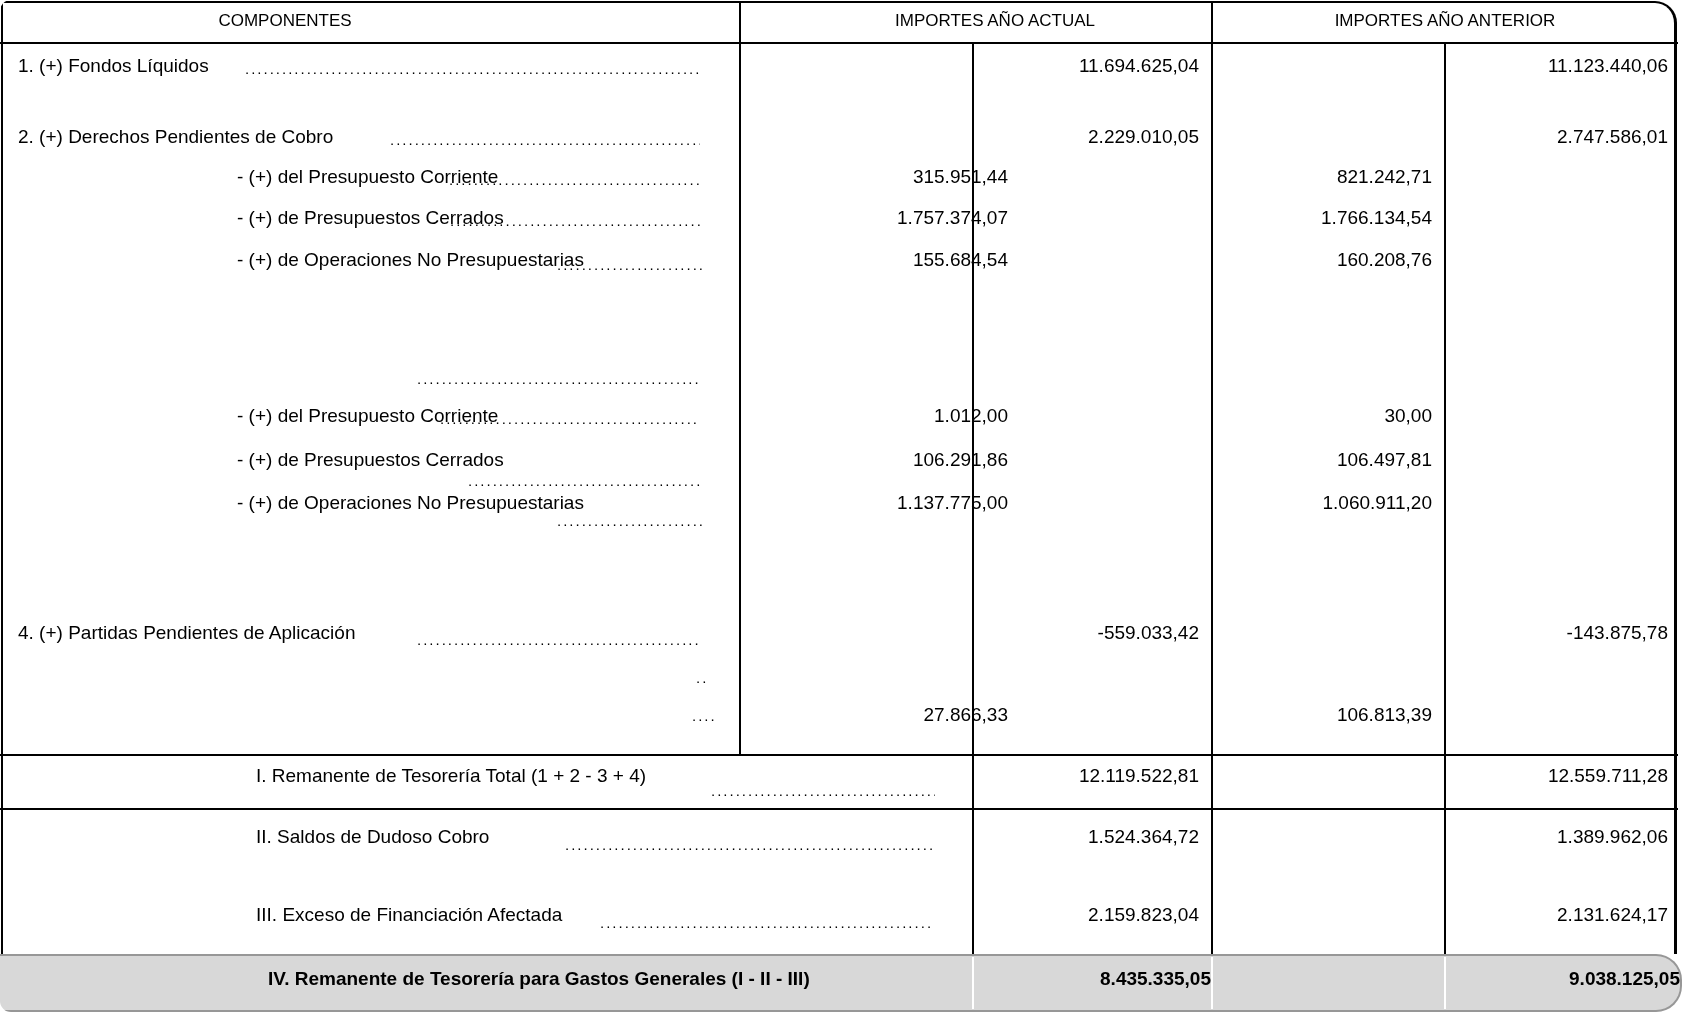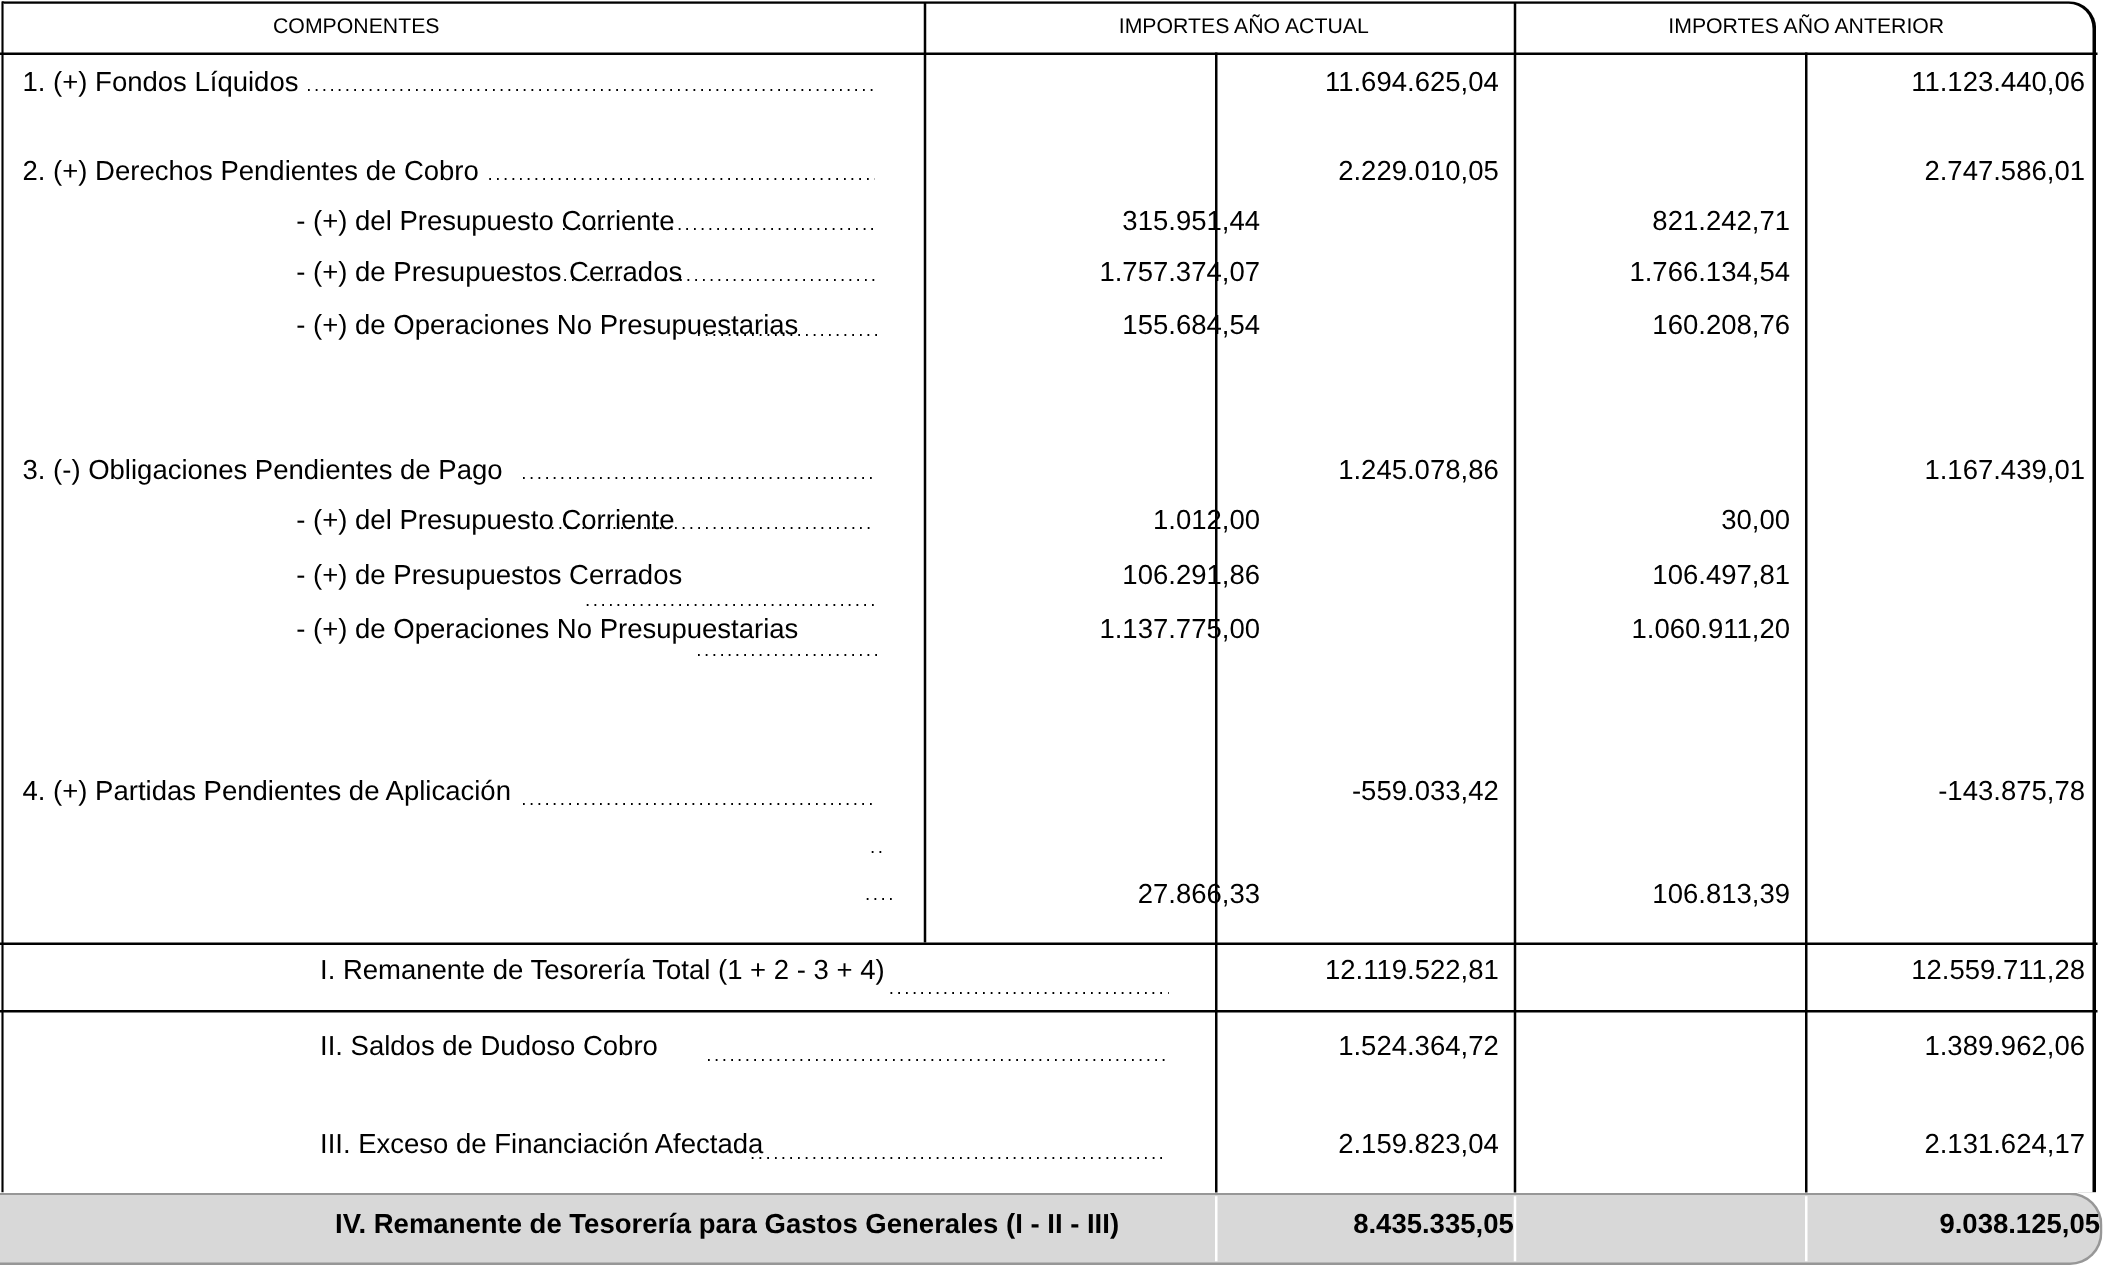--- a/index.html
+++ b/index.html
@@ -1,18 +1,18 @@
 <!DOCTYPE html>
 <html><head>
 <meta charset="utf-8">
 <style>
   html,body{margin:0;padding:0;background:#ffffff;}
   .page{
     position:relative;width:1688px;height:1012px;background:#ffffff;
-    font-family:"Liberation Sans",sans-serif;color:#000;overflow:hidden;
+    font-family:"Liberation Sans",sans-serif;color:#000;overflow:hidden;border-radius:11px;
   }
   
   .frame{
     position:absolute;left:1px;top:1px;width:1676px;height:953px;
     border-top:2px solid #000;border-left:2px solid #000;border-right:3px solid #000;
     border-bottom:none;border-radius:0 22px 0 0;box-sizing:border-box;
   }
   .vl{position:absolute;width:2px;background:#000;}
   .v-comp  {left:739px;top:2px;height:752px;}
   .v-act-a {left:972px;top:42px;height:912px;}
@@ -26,21 +26,21 @@
     border:2px solid #979797;border-left:none;border-radius:0 26px 26px 0;box-sizing:border-box;
   }
   .wl{position:absolute;width:2px;background:#ffffff;top:957px;height:52px;}
   .w1{left:972px;} .w2{left:1211px;} .w3{left:1444px;}
   
   .hdrcell{position:absolute;top:9px;height:24px;line-height:24px;font-size:17px;text-align:center;white-space:nowrap;}
   .hdr-comp{left:0;width:570px;}
   .hdr-act {left:765px;width:460px;}
   .hdr-ant {left:1212px;width:466px;}
   
-  .row{position:absolute;left:0;width:1688px;height:22px;line-height:22px;font-size:22px;}
+  .row{position:absolute;left:0;width:1688px;height:22px;line-height:22px;font-size:19px;}
   .lbl{position:absolute;white-space:nowrap;top:0;}
   .lbl.main{left:18px;}
   .lbl.sub {left:237px;}
   .lbl.sum {left:256px;}
   .num{position:absolute;top:0;text-align:right;white-space:nowrap;}
   .cA{left:740px;width:220px;padding-left:48px;}
   .cB{left:973px;width:226px;}
   .cC{left:1212px;width:220px;text-align:right;}
   .cD{left:1445px;width:223px;}
   .bold{font-weight:bold;padding-left:12px;}
@@ -91,25 +91,20 @@
   </div>
   <div class="row" style="top:207px">
     <span class="lbl sub">- (+) de Presupuestos Cerrados</span>
     <span class="num cA">1.757.374,07</span>
     <span class="num cC">1.766.134,54</span>
   </div>
   <div class="row" style="top:249px">
     <span class="lbl sub">- (+) de Operaciones No Presupuestarias</span>
     <span class="num cA">155.684,54</span>
     <span class="num cC">160.208,76</span>
-  </div>
-  <div class="row" style="top:365px">
-    <span class="lbl main">3. (-) Obligaciones Pendientes de Pago</span>
-    <span class="num cB">1.245.078,86</span>
-    <span class="num cD">1.167.439,01</span>
   </div>
   <div class="row" style="top:405px">
     <span class="lbl sub">- (+) del Presupuesto Corriente</span>
     <span class="num cA">1.012,00</span>
     <span class="num cC">30,00</span>
   </div>
   <div class="row" style="top:449px">
     <span class="lbl sub">- (+) de Presupuestos Cerrados</span>
     <span class="num cA">106.291,86</span>
     <span class="num cC">106.497,81</span>

